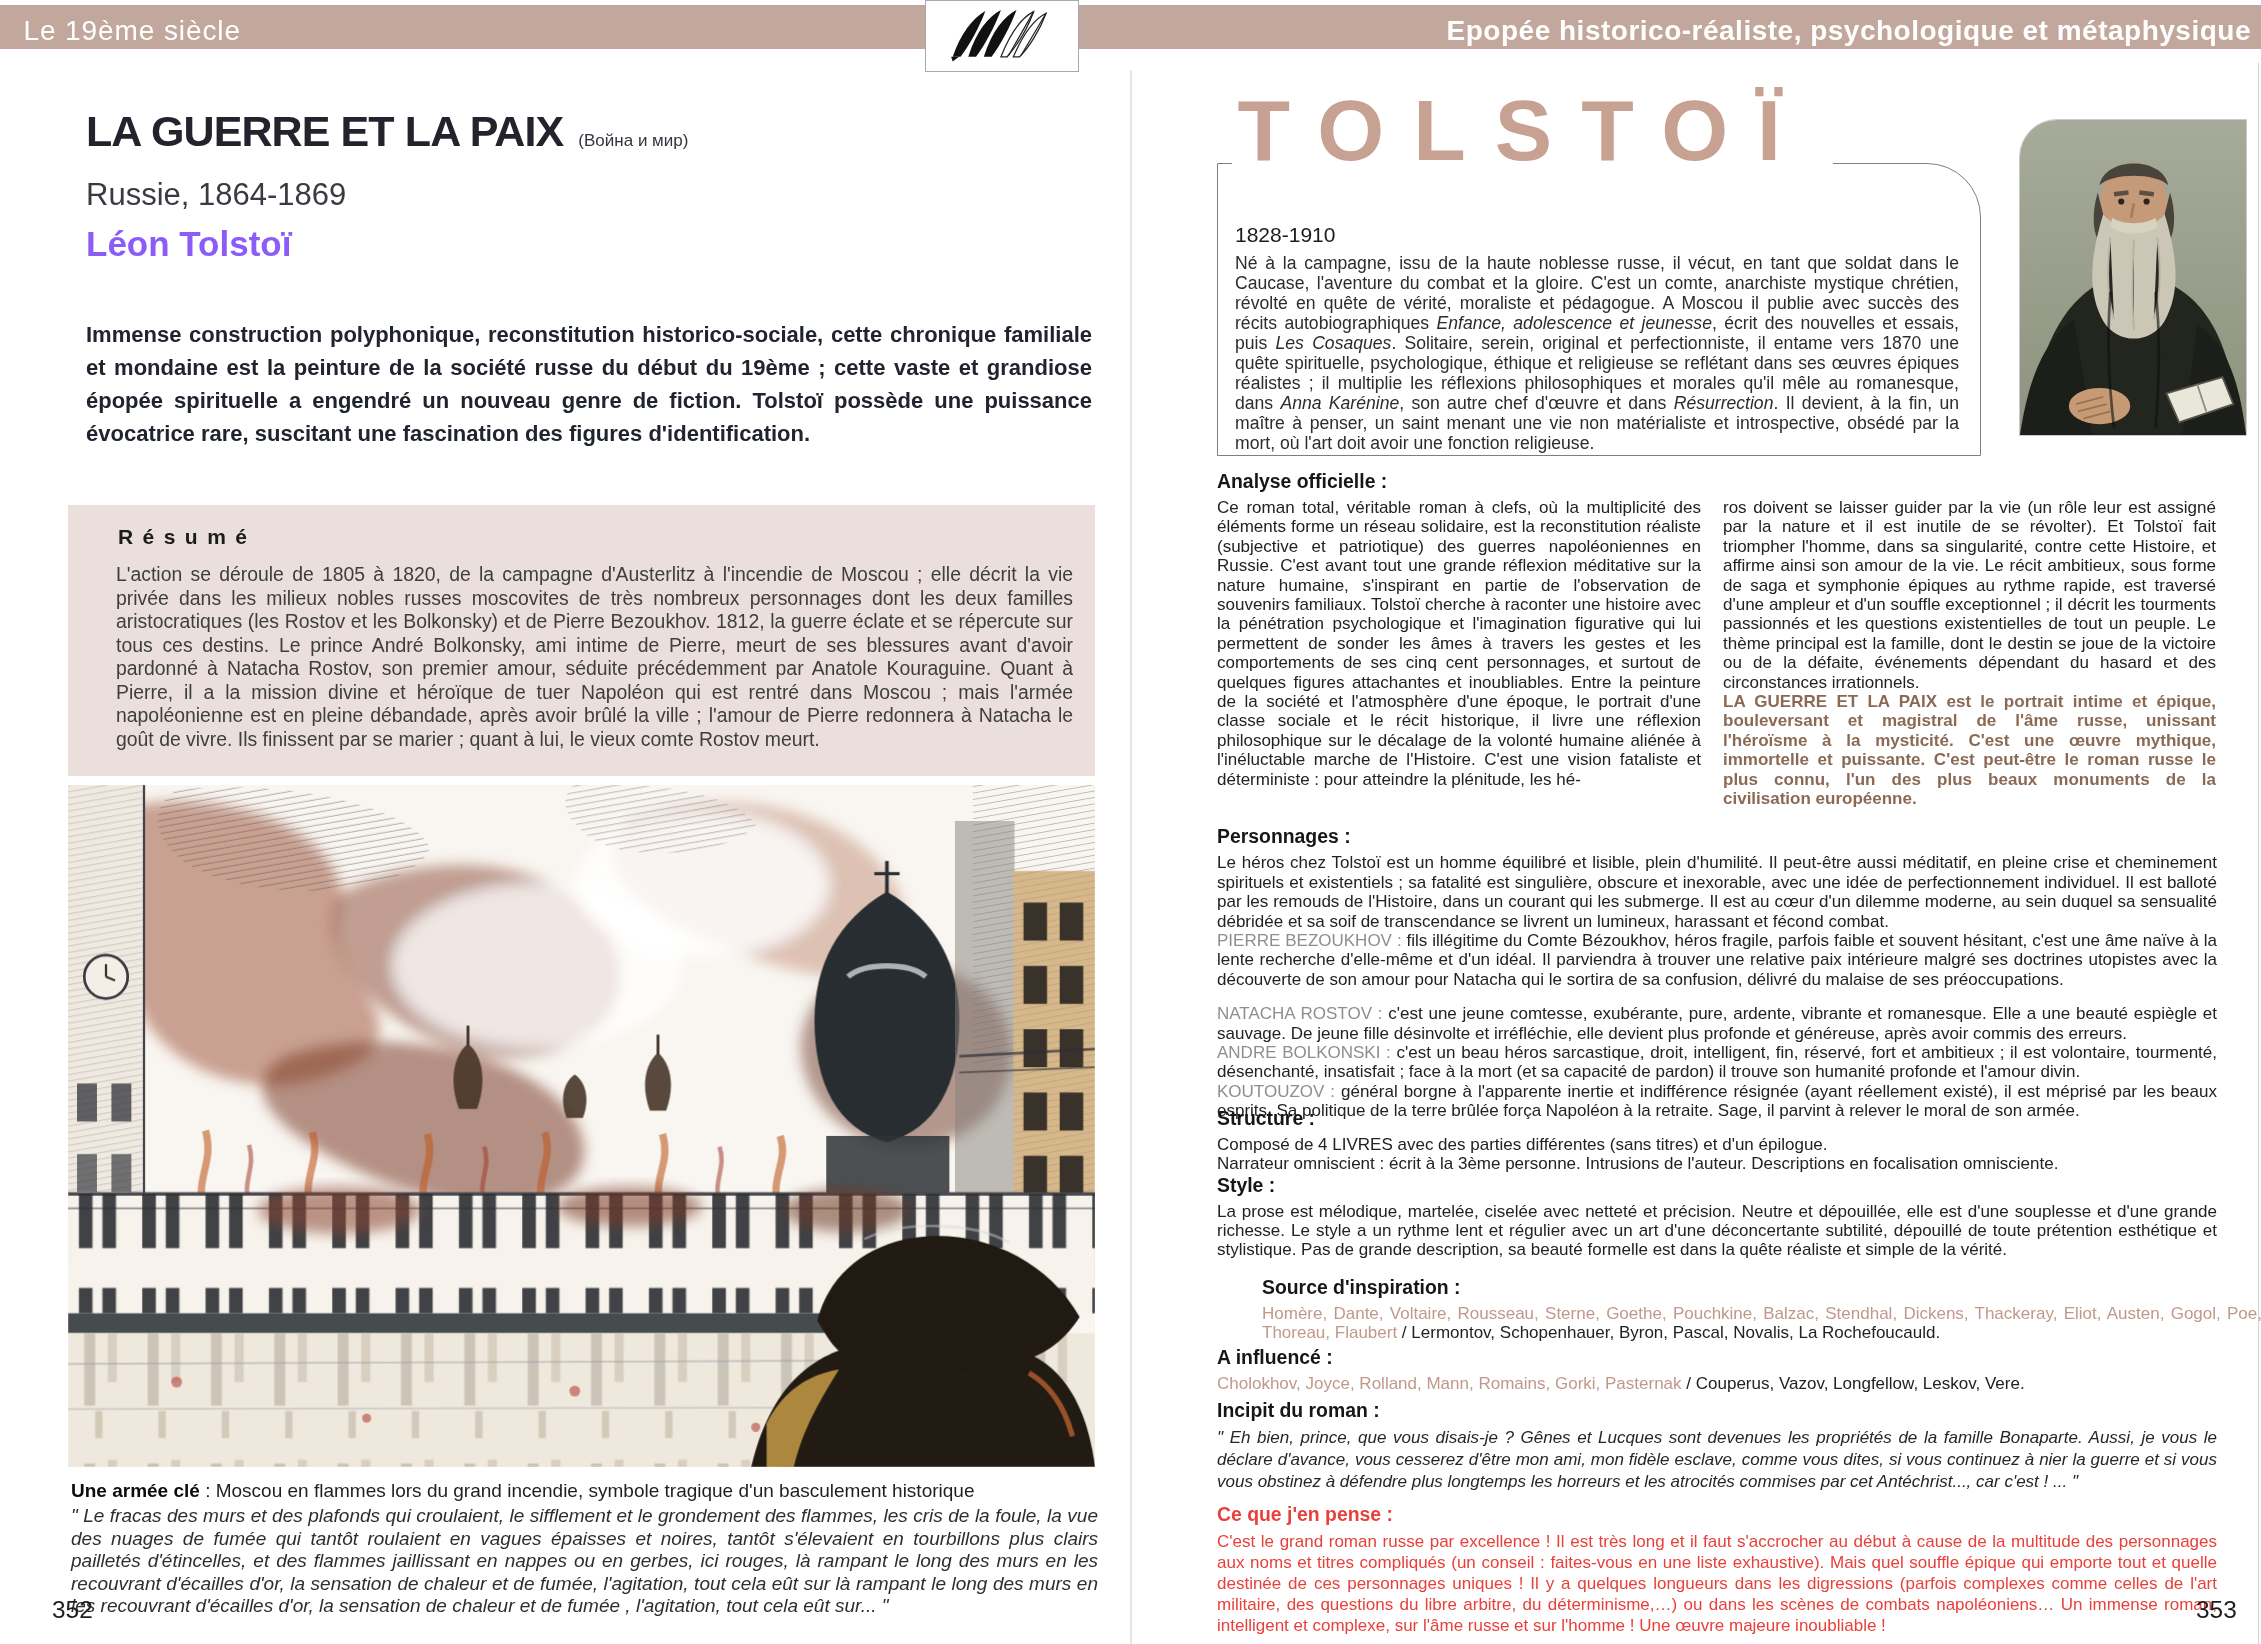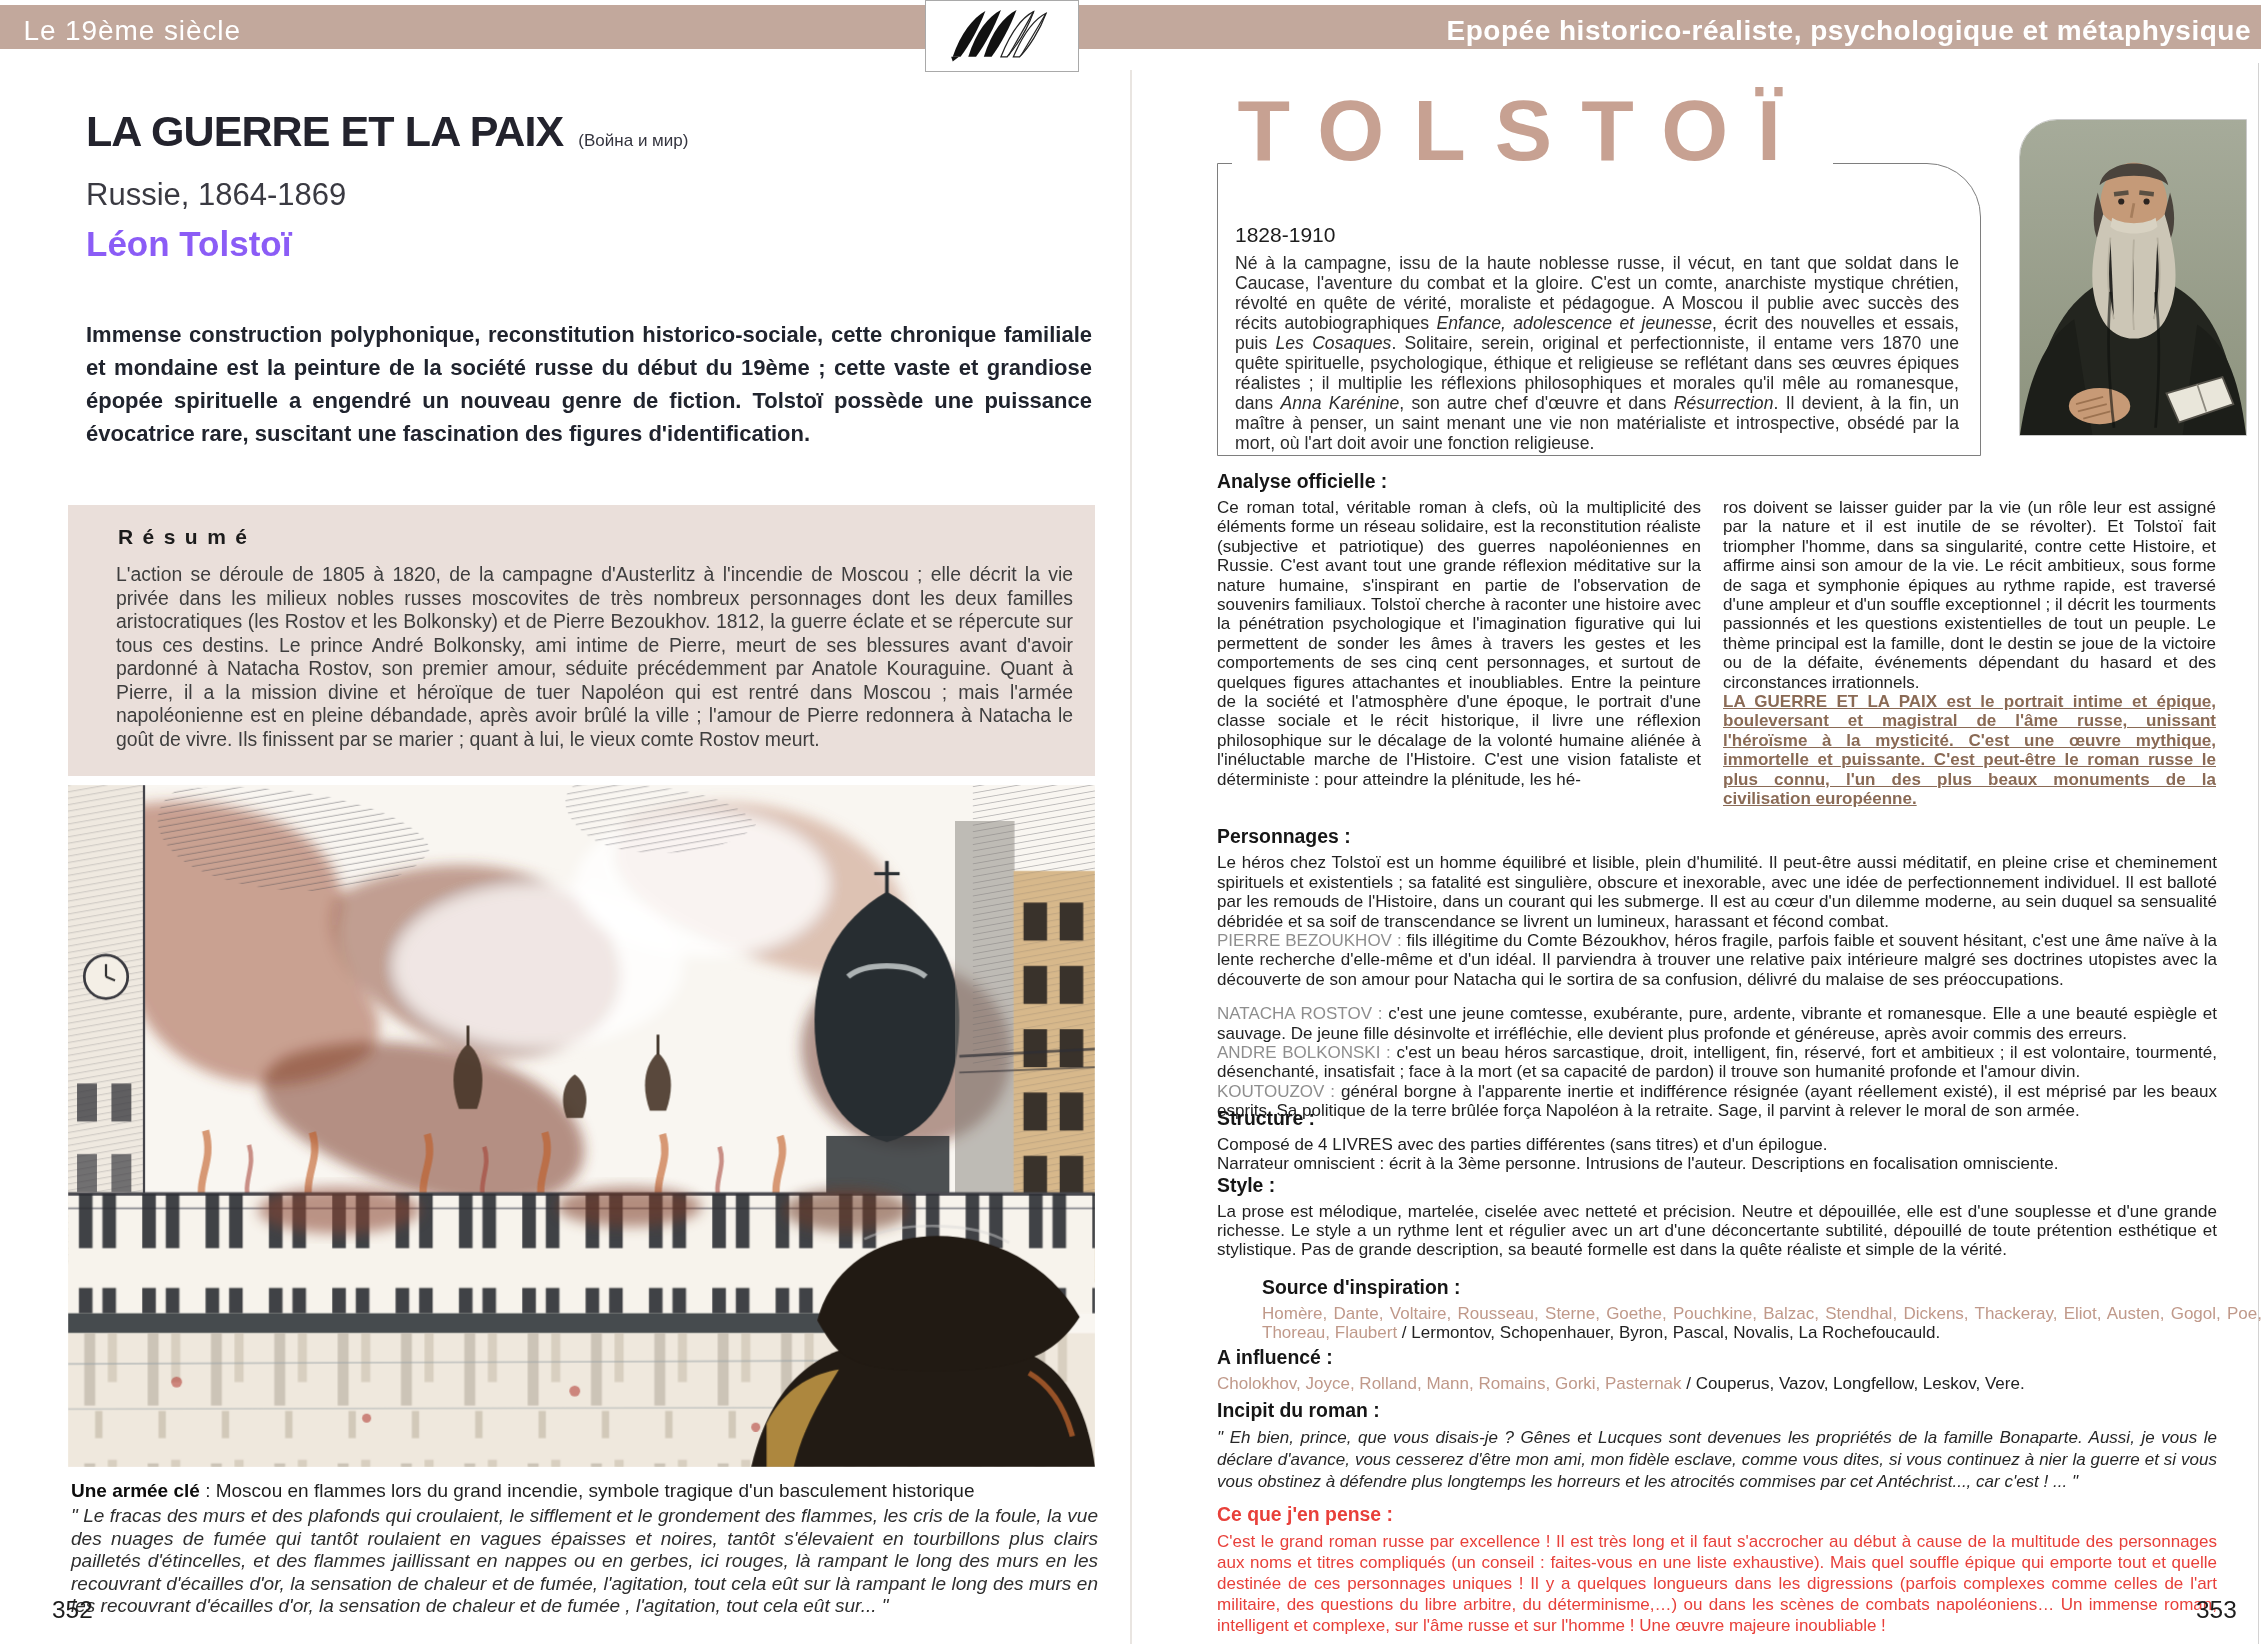--- a/index.html
+++ b/index.html
@@ -42,21 +42,21 @@
   .author-years{left:1235px;top:223px;font-size:21px;color:#1c1c1c;z-index:2;}
   .author-bio{left:1235px;top:253px;width:724px;font-size:17.6px;line-height:20px;color:#2c2c2c;z-index:2;}
   .portrait{left:2019px;top:119px;width:226px;height:315px;border:0.9px solid #c9c9c9;border-radius:38px 0 0 0;overflow:hidden;}
 
   .sec-head{font-size:19.4px;font-weight:bold;color:#161616;}
   .rp-body{font-size:17px;line-height:19.4px;color:#222222;}
   .an-head{left:1217px;top:470px;}
   .an-col1{left:1217px;top:498px;width:484px;}
   .an-col2{left:1723px;top:498px;width:493px;}
   .an-col2 span{display:block;}
-  .hl-brown{color:#8a6a55;font-weight:bold;text-decoration:underline;}
+  .hl-brown{color:#8a6a55;font-weight:bold;}
   .chars{left:1217px;top:825px;width:1000px;}
   .chars .rp-body{margin-top:5.4px;}
   .char-name{color:#8e8e8e;}
   .structure{left:1217px;top:1107px;width:1000px;}
   .style-sec{left:1217px;top:1174px;width:1000px;}
   .inspi{left:1262px;top:1276px;width:1000px;}
   .hl-tan{color:#c0998a;}
   .influ{left:1217px;top:1346px;width:1000px;}
   .incipit{left:1217px;top:1399px;width:1000px;}
   .incipit .quote{font-style:italic;color:#262626;line-height:22px;}

